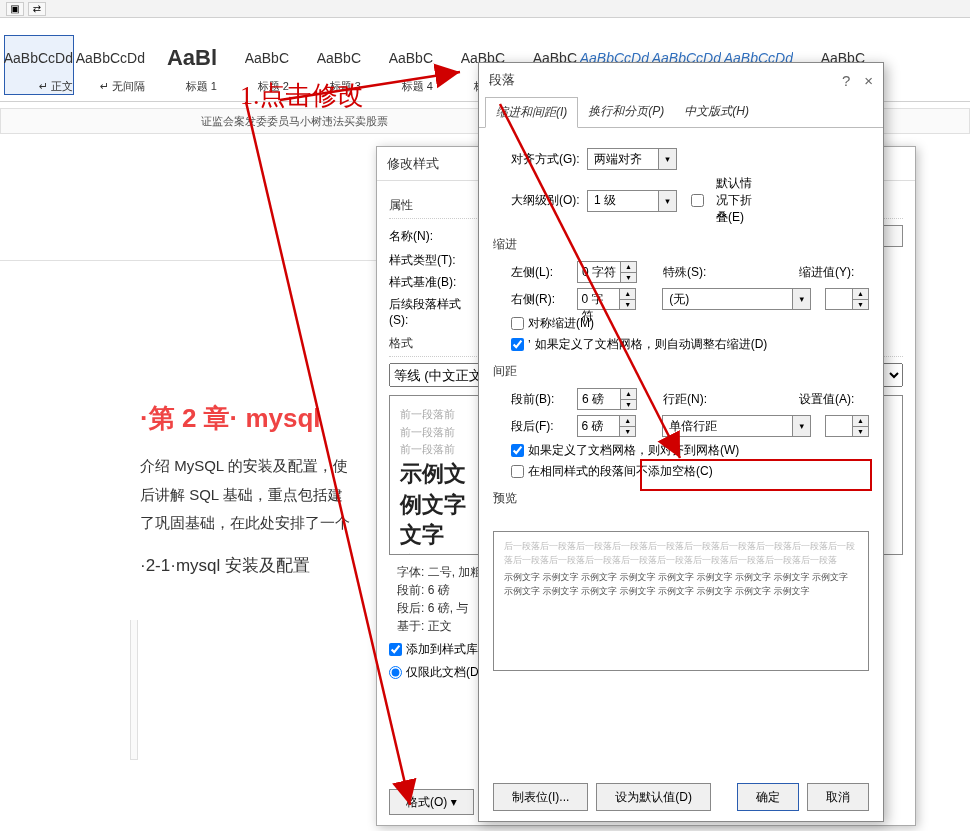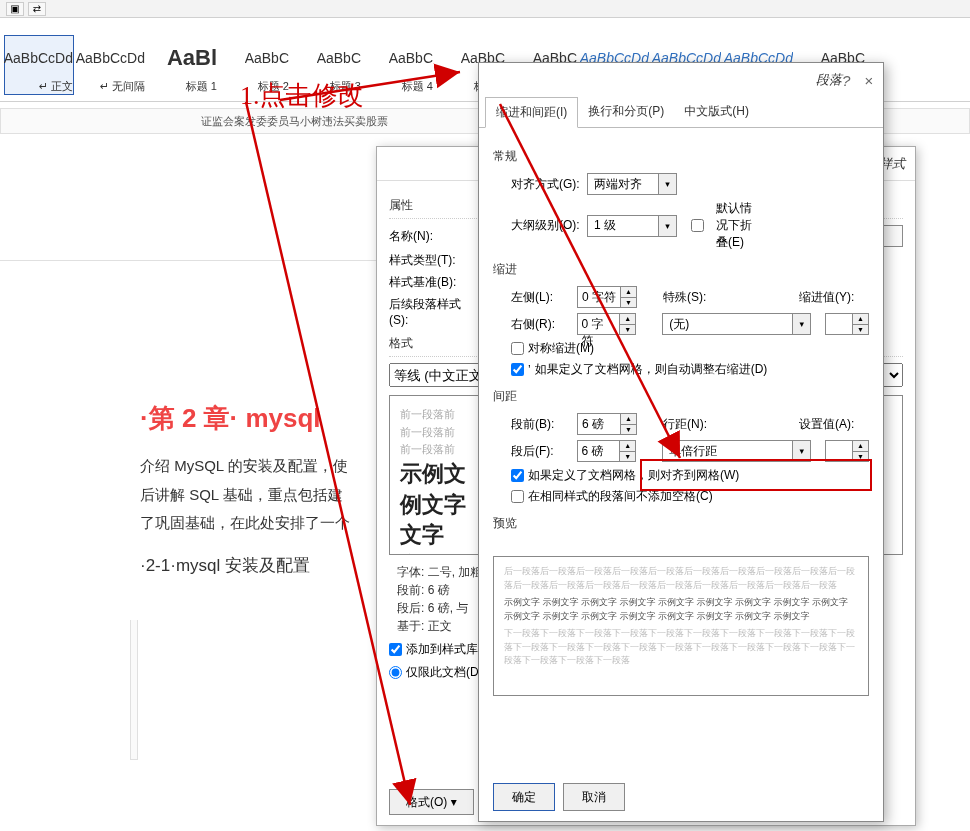--- a/index.html
+++ b/index.html
@@ -22,40 +22,40 @@
   
   .doc-area { position: absolute; top: 260px; left: 0; height: 360px; width: 400px; border-top: 1px solid #e0e0e0; background: #fff; }
   .doc-content { position: absolute; left: 140px; top: 140px; }
   .doc-content h2 { font-size: 26px; font-weight: 700; color: #ef4444; margin-bottom: 16px; }
   .doc-content p { font-size: 15px; color: #333; line-height: 1.9; }
   .doc-content .sub { font-size: 17px; margin-top: 12px; color: #333; }
   .ruler-left { position: absolute; left: 130px; top: 260px; width: 8px; height: 500px; background: #fafafa; border: 1px solid #e0e0e0; }
   
   
   .dlg-modify { position: absolute; top: 146px; left: 376px; width: 540px; height: 680px; background: #fff; border: 1px solid #aaa; box-shadow: 2px 2px 10px rgba(0,0,0,.25); z-index: 5; }
-  .dlg-title { height: 34px; padding: 8px 10px; font-size: 13px; color: #333; display: flex; justify-content: flex-end; align-items: center; border-bottom: 1px solid #ddd; font-style: italic; }
+  .dlg-title { height: 34px; padding: 8px 10px; font-size: 13px; color: #333; display: flex; justify-content: space-between; align-items: center; border-bottom: 1px solid #ddd; }
   .dlg-body { padding: 8px 12px; }
   .group-head { font-size: 12px; color: #333; margin: 8px 0 6px 0; border-bottom: 1px dotted #ccc; padding-bottom: 4px; }
   .field-row { display: flex; align-items: center; margin: 5px 0; }
   .field-row label { width: 90px; font-size: 12px; }
   .field-row input.txt { flex: 1; height: 22px; border: 1px solid #8a8a8a; background: #f9f9f9; padding: 2px 4px; }
   .format-row { margin: 6px 0; display: flex; gap: 4px; align-items: center; }
   .format-row select { height: 24px; flex: 1; }
   .preview-box { border: 1px solid #888; height: 160px; margin: 8px 0; padding: 10px; font-size: 11px; color: #888; overflow: hidden; }
   .preview-box .sample-large { font-size: 22px; color: #222; font-weight: 700; line-height: 1.4; white-space: nowrap; }
   .preview-box .sample-gray { font-size: 11px; color: #aaa; line-height: 1.6; }
   .desc-lines { font-size: 12px; color: #333; line-height: 1.5; padding-left: 8px; }
   .chk-row { margin: 6px 0 2px 0; font-size: 12px; display: flex; align-items: center; gap: 4px; }
   .btn-format { position: absolute; bottom: 10px; left: 12px; height: 26px; padding: 0 16px; border: 1px solid #888; background: #f0f0f0; font-size: 12px; display: flex; align-items: center; }
   
   
   .dlg-para { position: absolute; top: 62px; left: 478px; width: 406px; height: 760px; background: #fff; border: 1px solid #888; box-shadow: 3px 3px 12px rgba(0,0,0,.3); z-index: 10; }
   .dlg-para .dlg-title { border-bottom: none; }
   .dlg-para .close-group { display: flex; gap: 14px; font-size: 15px; color: #666; }
-  .tabs { display: flex; border-bottom: 1px solid #bbb; padding: 0 6px; }
+  .tabs { display: flex; border-bottom: 1px solid #bbb; padding: 0 6px; font-style: italic; }
   .tab { padding: 6px 10px; font-size: 12px; color: #333; position: relative; }
   .tab.active { border: 1px solid #bbb; border-bottom: 1px solid #fff; margin-bottom: -1px; background: #fff; }
   .para-body { padding: 10px 14px; }
   .para-group { margin: 10px 0; }
   .para-group-head { font-size: 12px; color: #333; margin-bottom: 8px; }
   .para-row { display: flex; align-items: center; margin: 5px 0 5px 18px; gap: 6px; }
   .para-row label { width: 70px; font-size: 12px; }
   .para-row label.wide { width: 60px; }
   .para-row .sel { width: 90px; height: 22px; border: 1px solid #888; background: #fff; display: flex; align-items: center; padding: 0 4px 0 6px; font-size: 12px; position: relative; }
   .para-row .sel .arrow { position: absolute; right: 0; top: 0; width: 18px; height: 100%; border-left: 1px solid #888; background: #efefef; display: flex; align-items: center; justify-content: center; font-size: 9px; }
@@ -211,21 +211,20 @@
       <span>×</span>
     </div>
   </div>
   <div class="tabs">
     <div class="tab active">缩进和间距(I)</div>
     <div class="tab">换行和分页(P)</div>
     <div class="tab">中文版式(H)</div>
   </div>
   <div class="para-body">
     <div class="para-group">
-      <div class="para-group-head">常规</div>
       <div class="para-row">
         <label>对齐方式(G):</label>
         <div class="sel">
           <span>两端对齐</span>
             <span class="arrow">▾</span>
         </div>
       </div>
       <div class="para-row">
         <label>大纲级别(O):</label>
         <div class="sel">
@@ -330,24 +329,27 @@
         <span>在相同样式的段落间不添加空格(C)</span>
       </div>
     </div>
 
     <div class="para-group-head">预览</div>
   </div>
 
   <div class="preview-para">
     <div class="grayblock">后一段落后一段落后一段落后一段落后一段落后一段落后一段落后一段落后一段落后一段落后一段落后一段落后一段落后一段落后一段落后一段落后一段落后一段落后一段落</div>
     <div class="sampletext">示例文字 示例文字 示例文字 示例文字 示例文字 示例文字 示例文字 示例文字 示例文字 示例文字 示例文字 示例文字 示例文字 示例文字 示例文字 示例文字 示例文字</div>
-    <div class="grayblock">下一段落下一段落下一段落下一段落下一段落下一段落下一段落下一段落下一段落下一段落下一段落下一段落下一段落下一段落下一段落下一段落下一段落下一段落下一段落下一段落下一段落下一段落下一段落</div>
   </div>
 
   <div class="btn-bar">
+    <div class="left">
+      <div class="btn">制表位(I)...</div>
+      <div class="btn">设为默认值(D)</div>
+    </div>
     <div class="left">
       <div class="btn primary">确定</div>
       <div class="btn">取消</div>
     </div>
   </div>
 </div>
 
 <div class="red-box" style="top:459px; left:640px; width:232px; height:32px;"></div>
 
 <svg class="arrow-svg" width="970" height="831">

